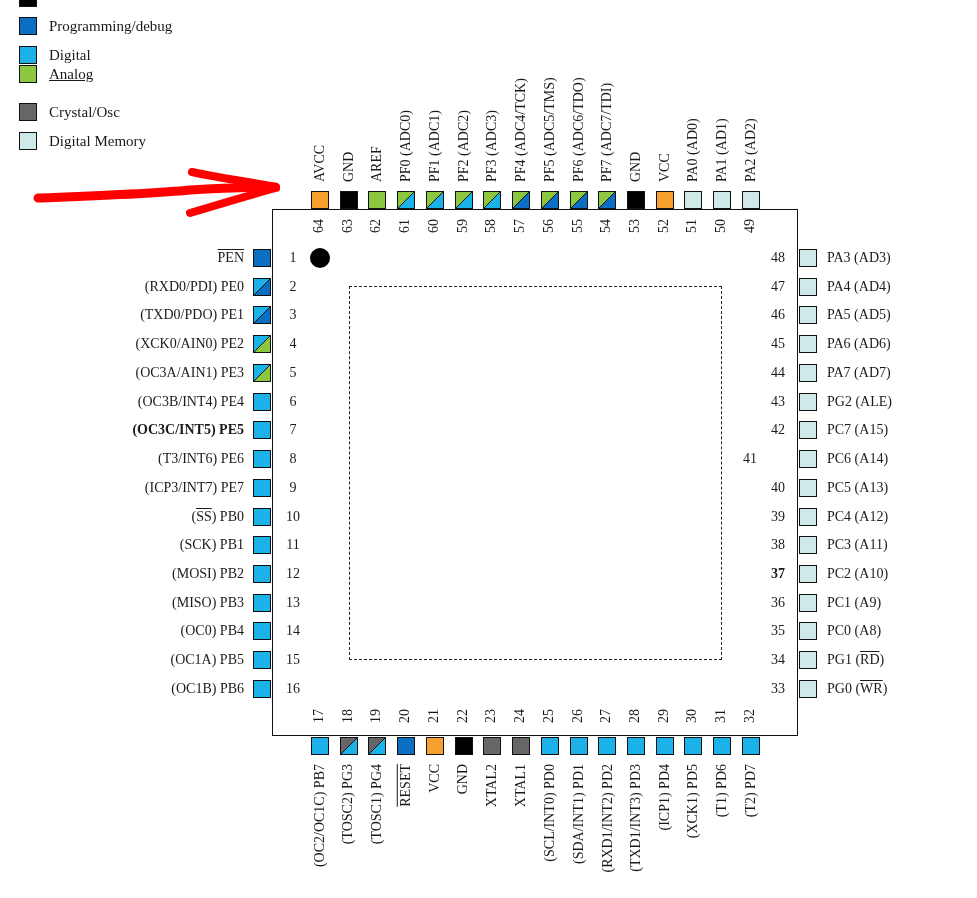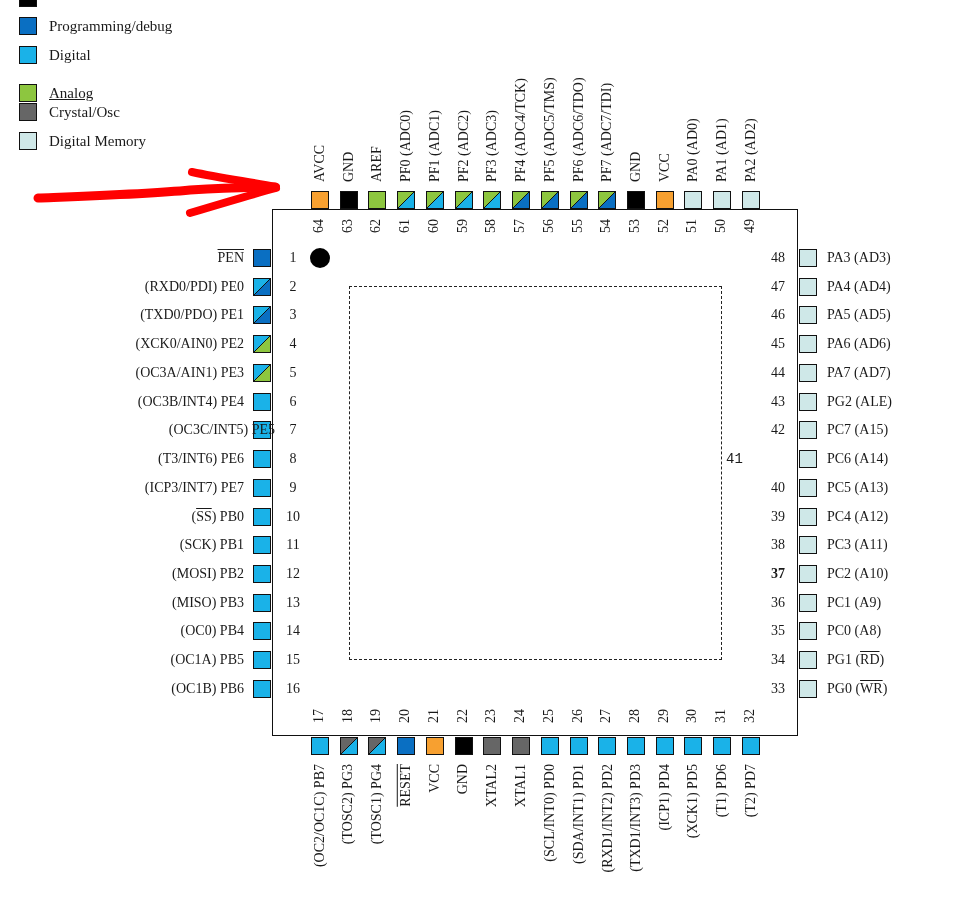--- a/index.html
+++ b/index.html
@@ -29,21 +29,21 @@
       <span class="legend-label"></span>
     </div>
     <div class="legend-item" style="top: 16px;">
       <div class="swatch" style="background: rgb(10, 111, 194);"></div>
       <span class="legend-label">Programming/debug</span>
     </div>
     <div class="legend-item" style="top: 45px;">
       <div class="swatch" style="background: rgb(26, 178, 232);"></div>
       <span class="legend-label">Digital</span>
     </div>
-    <div class="legend-item" style="top: 83px; text-decoration: underline;">
+    <div class="legend-item" style="top: 64px; text-decoration: underline;">
       <div class="swatch" style="background: rgb(141, 198, 63);"></div>
       <span class="legend-label">Analog</span>
     </div>
     <div class="legend-item" style="top: 102px;">
       <div class="swatch" style="background: rgb(102, 102, 102);"></div>
       <span class="legend-label">Crystal/Osc</span>
     </div>
     <div class="legend-item" style="top: 131px;">
       <div class="swatch" style="background: rgb(207, 232, 232);"></div>
       <span class="legend-label">Digital Memory</span>
@@ -98,21 +98,21 @@
         <line x1="0" y1="16" x2="16" y2="0" stroke="#111" stroke-width="1"></line>
       </svg>
     </div>
     <span class="num" style="left: 283px; top: 365.92px; width: 20px; text-align: center;">5</span>
     <span class="lbl" style="right: 733px; top: 364.92px;">(OC3A/AIN1) PE3</span>
     <div class="pin" style="left: 253px; top: 392.65px; background: rgb(26, 178, 232);"></div>
     <span class="num" style="left: 283px; top: 394.65px; width: 20px; text-align: center;">6</span>
     <span class="lbl" style="right: 733px; top: 393.65px;">(OC3B/INT4) PE4</span>
     <div class="pin" style="left: 253px; top: 421.38px; background: rgb(26, 178, 232);"></div>
     <span class="num" style="left: 283px; top: 423.38px; width: 20px; text-align: center;">7</span>
-    <span class="lbl" style="right: 702px; top: 422.38px;">(OC3C/INT5) PE5</span>
+    <span class="lbl" style="right: 733px; top: 422.38px; font-weight: bold;">(OC3C/INT5) PE5</span>
     <div class="pin" style="left: 253px; top: 450.11px; background: rgb(26, 178, 232);"></div>
     <span class="num" style="left: 283px; top: 452.11px; width: 20px; text-align: center;">8</span>
     <span class="lbl" style="right: 733px; top: 451.11px;">(T3/INT6) PE6</span>
     <div class="pin" style="left: 253px; top: 478.84px; background: rgb(26, 178, 232);"></div>
     <span class="num" style="left: 283px; top: 480.84px; width: 20px; text-align: center;">9</span>
     <span class="lbl" style="right: 733px; top: 479.84px;">(ICP3/INT7) PE7</span>
     <div class="pin" style="left: 253px; top: 507.57px; background: rgb(26, 178, 232);"></div>
     <span class="num" style="left: 283px; top: 509.57px; width: 20px; text-align: center;">10</span>
     <span class="lbl" style="right: 733px; top: 508.57px; margin-left: 40px;"><span>(</span><span class="ovl">SS</span><span>) PB0</span></span>
     <div class="pin" style="left: 253px; top: 536.3px; background: rgb(26, 178, 232);"></div>
@@ -148,21 +148,21 @@
     <div class="pin" style="left: 799px; top: 363.92px; background: rgb(207, 232, 232);"></div>
     <span class="num" style="left: 771px; top: 365.92px;">44</span>
     <span class="lbl" style="left: 827px; top: 364.92px;">PA7 (AD7)</span>
     <div class="pin" style="left: 799px; top: 392.65px; background: rgb(207, 232, 232);"></div>
     <span class="num" style="left: 771px; top: 394.65px;">43</span>
     <span class="lbl" style="left: 827px; top: 393.65px;">PG2 (ALE)</span>
     <div class="pin" style="left: 799px; top: 421.38px; background: rgb(207, 232, 232);"></div>
     <span class="num" style="left: 771px; top: 423.38px;">42</span>
     <span class="lbl" style="left: 827px; top: 422.38px;">PC7 (A15)</span>
     <div class="pin" style="left: 799px; top: 450.11px; background: rgb(207, 232, 232);"></div>
-    <span class="num" style="left: 726px; top: 452.11px; font-family: Liberation Mono, monospace;">41</span>
+    <span class="num" style="left: 743px; top: 452.11px;">41</span>
     <span class="lbl" style="left: 827px; top: 451.11px;">PC6 (A14)</span>
     <div class="pin" style="left: 799px; top: 478.84px; background: rgb(207, 232, 232);"></div>
     <span class="num" style="left: 771px; top: 480.84px;">40</span>
     <span class="lbl" style="left: 827px; top: 479.84px;">PC5 (A13)</span>
     <div class="pin" style="left: 799px; top: 507.57px; background: rgb(207, 232, 232);"></div>
     <span class="num" style="left: 771px; top: 509.57px;">39</span>
     <span class="lbl" style="left: 827px; top: 508.57px;">PC4 (A12)</span>
     <div class="pin" style="left: 799px; top: 536.3px; background: rgb(207, 232, 232);"></div>
     <span class="num" style="left: 771px; top: 538.3px;">38</span>
     <span class="lbl" style="left: 827px; top: 537.3px;">PC3 (A11)</span>

